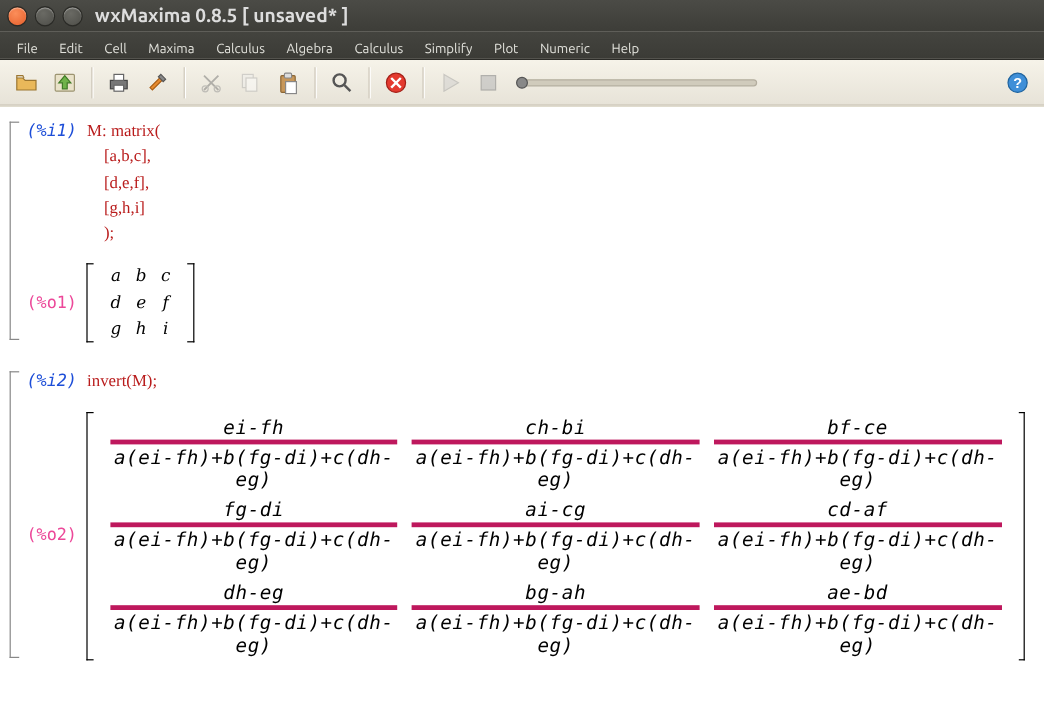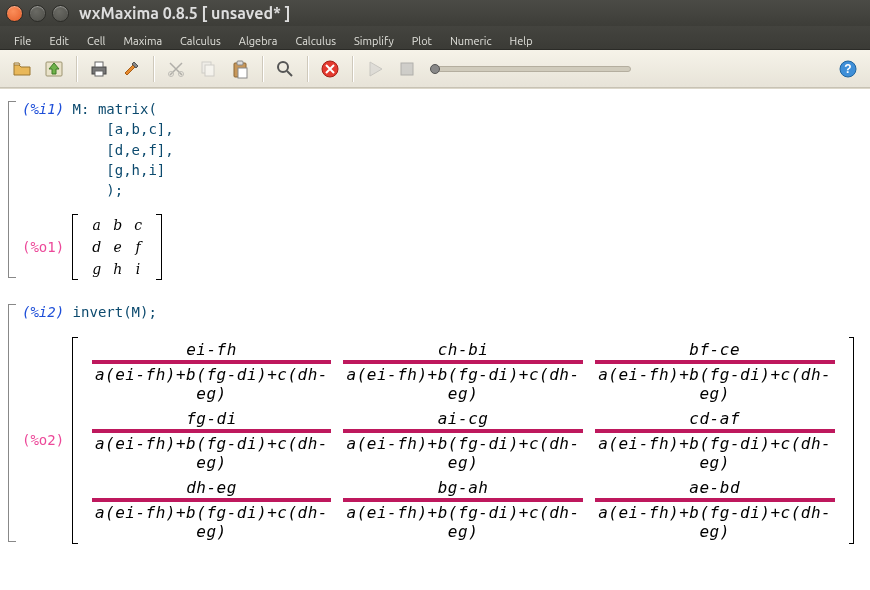--- a/index.html
+++ b/index.html
@@ -104,21 +104,21 @@
     border-bottom: 1px solid #888;
   }
   .mono {
     font-family: "DejaVu Sans Mono", "Courier New", monospace;
     font-size: 14px;
     line-height: 1.45;
     white-space: pre;
   }
   .prompt-in { color: #1d4ed8; font-style: italic; }
   .prompt-out { color: #ec4899; }
-  .code { color: #0c4a6e; }
+  .code { color: #b91c1c; font-family: Liberation Serif, serif; }
   .out-wrap { display: flex; align-items: center; gap: 8px; margin-top: 14px; }
   .bracket-l, .bracket-r {
     width: 6px;
     align-self: stretch;
     border-top: 1px solid #000;
     border-bottom: 1px solid #000;
   }
   .bracket-l { border-left: 1px solid #000; }
   .bracket-r { border-right: 1px solid #000; }
   table.matrix { border-collapse: collapse; }

